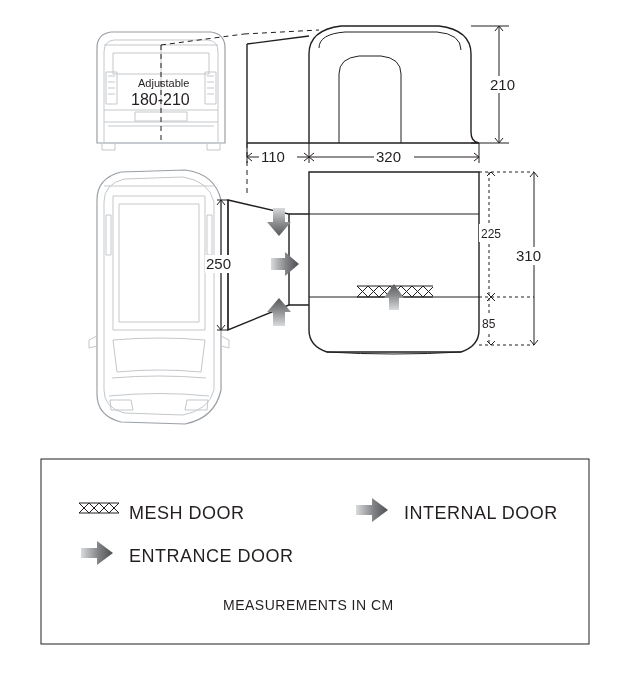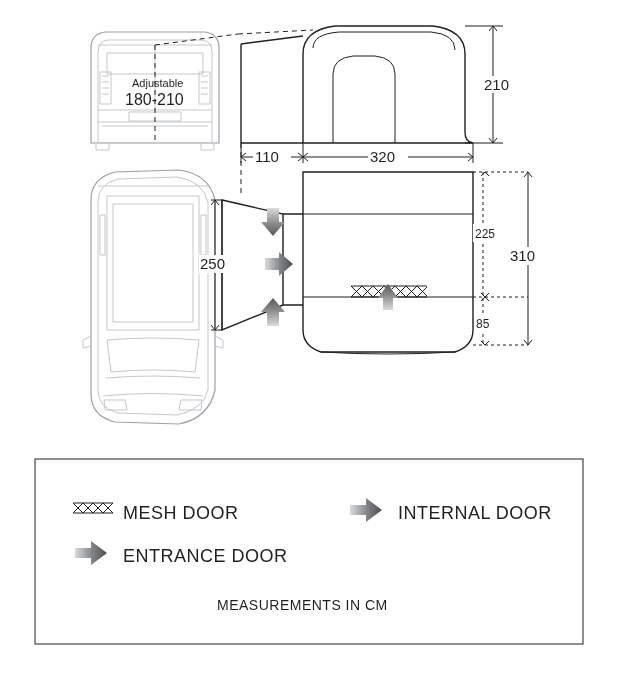--- a/index.html
+++ b/index.html
@@ -10,21 +10,21 @@
   body {
     width: 619px;
     height: 682px;
     font-family: "Liberation Sans", sans-serif;
     color: #231f20;
     position: relative;
     overflow: hidden;
   }
   #stage {
     position: absolute;
-    left: 3px; top: 0;
+    left: 9px; top: 0;
     width: 608px;
     height: 682px;
   }
   svg#diagram {
     position: absolute;
     left: 0; top: 0;
     width: 619px;
     height: 682px;
   }
   .dimtext {

